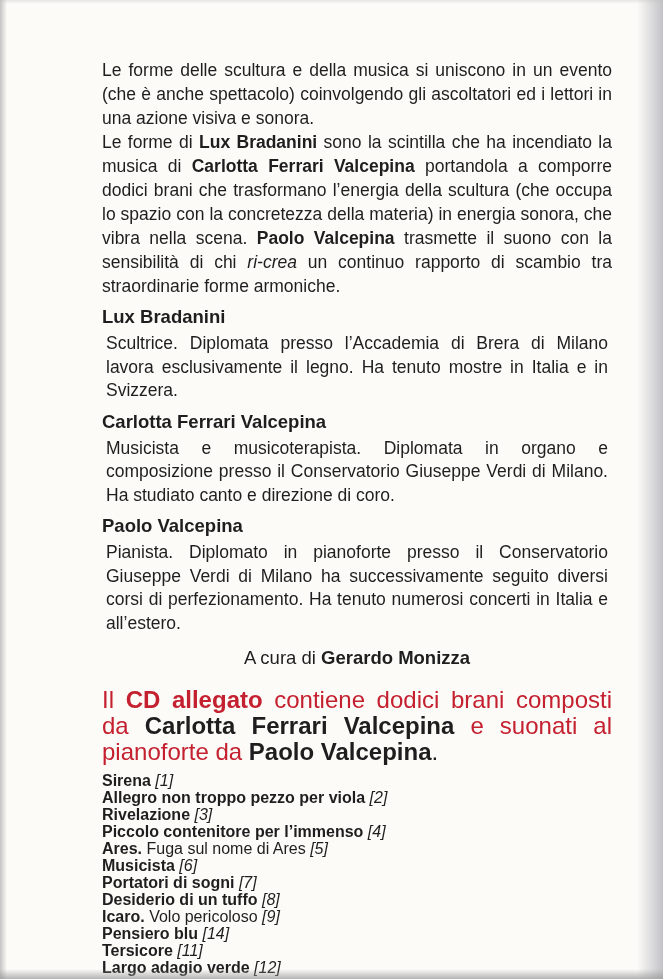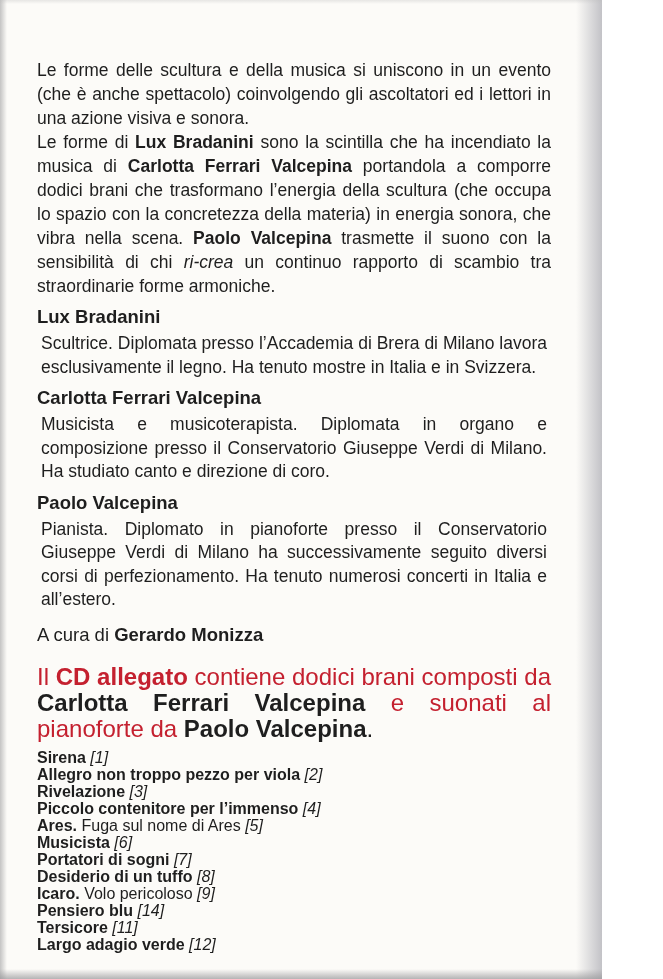--- a/index.html
+++ b/index.html
@@ -1,23 +1,23 @@
 <!DOCTYPE html>
 <html style="--accent-red: #c4202f;"><head>
 <meta charset="utf-8">
 <style>
   html,body{margin:0;padding:0;background:#ffffff;}
   .page{
     position:relative;
-    width:602px;height:979px;
+    width:663px;height:979px;
     box-sizing:border-box;
     background:#fcfbf8;
     color:#1e1e1e;
     font-family:"Liberation Sans",sans-serif;
-    padding:58px 51px 0 37px;
+    padding:58px 51px 0 102px;
     overflow:hidden;
   }
   
   .edge{position:absolute;pointer-events:none;}
   .edge-left{left:0;top:0;bottom:0;width:7px;
     background:linear-gradient(to right,rgba(150,150,152,.55),rgba(150,150,152,0));}
   .edge-right{right:0;top:0;bottom:0;width:26px;
     background:linear-gradient(to left,rgba(175,175,182,.75),rgba(175,175,182,0));}
   .edge-bottom{left:0;right:0;bottom:0;height:10px;
     background:linear-gradient(to top,rgba(150,150,152,.7),rgba(150,150,152,0));}
@@ -27,21 +27,21 @@
   .b{font-weight:bold;}
   .i{font-style:italic;}
   .red{color:var(--accent-red,#c4202f);}
 
   .intro p{margin:0;text-align:justify;font-size:17.5px;line-height:24px;}
 
   .bio{margin-top:7px;}
   .bio h3{margin:0;font-size:18.5px;line-height:23px;font-weight:bold;}
   .bio p{margin:4px;text-align:justify;font-size:17.5px;line-height:23.5px;}
 
-  .curator{margin-top:11px;font-size:18.5px;line-height:24px;}
+  .curator{margin-top:11px;font-size:18.5px;line-height:24px;text-align:center;}
 
   .cd-note{margin-top:17px;font-size:24px;line-height:26px;text-align:justify;}
 
   .tracks{margin-top:7px;font-size:16px;line-height:17px;}
   .track-row{white-space:nowrap;}
 
   .isbn{margin-top:27px;font-size:11px;font-style:italic;letter-spacing:.3px;}
 </style>
 </head>
 <body>

